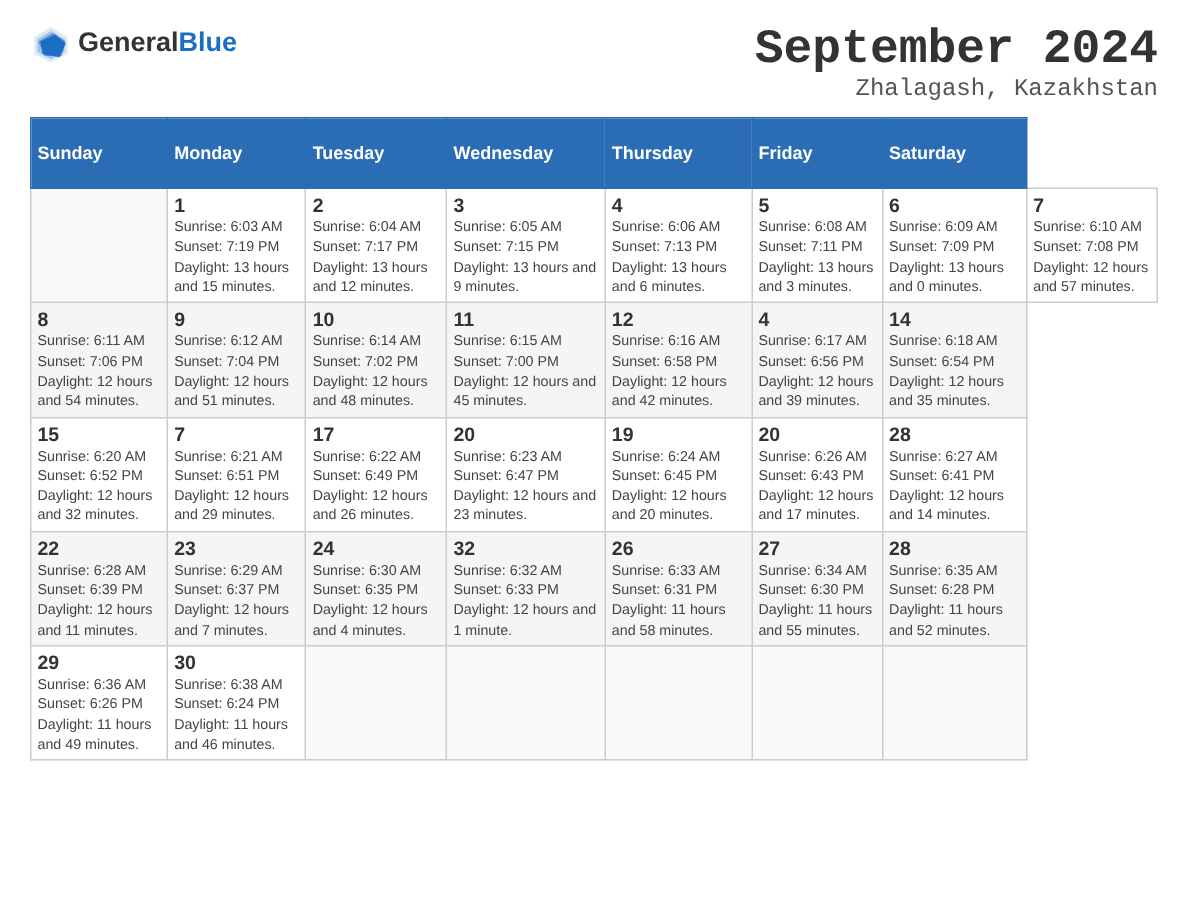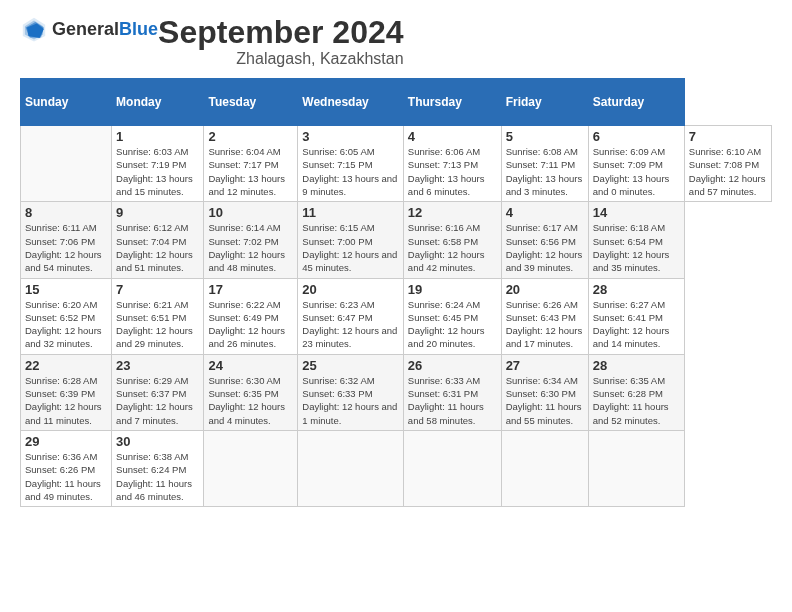--- a/index.html
+++ b/index.html
@@ -11,21 +11,21 @@
       overflow: hidden;
     }
     .page {
       width: 792px;
       height: 612px;
       padding: 15px 20px;
       background: #fff;
     }
     .header {
       display: flex;
-      justify-content: flex-start;
+      justify-content: space-between;
       align-items: flex-start;
       margin-bottom: 10px;
     }
     .logo {
       display: flex;
       align-items: center;
       gap: 4px;
     }
     .logo-text-general {
       font-size: 18px;
@@ -38,20 +38,21 @@
       font-weight: bold;
       color: #1a6fc4;
       line-height: 1;
     }
     .logo-icon {
       width: 28px;
       height: 28px;
     }
     .title-block {
       text-align: right;
+      font-family: Liberation Mono, monospace;
     }
     .main-title {
       font-size: 32px;
       font-weight: bold;
       color: #333;
       line-height: 1.1;
     }
     .subtitle {
       font-size: 16px;
       color: #555;
@@ -159,21 +160,21 @@
           <td><span class="day-num">17</span><span class="day-detail">Sunrise: 6:22 AM<br>Sunset: 6:49 PM<br>Daylight: 12 hours and 26 minutes.</span></td>
           <td><span class="day-num">20</span><span class="day-detail">Sunrise: 6:23 AM<br>Sunset: 6:47 PM<br>Daylight: 12 hours and 23 minutes.</span></td>
           <td><span class="day-num">19</span><span class="day-detail">Sunrise: 6:24 AM<br>Sunset: 6:45 PM<br>Daylight: 12 hours and 20 minutes.</span></td>
           <td><span class="day-num">20</span><span class="day-detail">Sunrise: 6:26 AM<br>Sunset: 6:43 PM<br>Daylight: 12 hours and 17 minutes.</span></td>
           <td><span class="day-num">28</span><span class="day-detail">Sunrise: 6:27 AM<br>Sunset: 6:41 PM<br>Daylight: 12 hours and 14 minutes.</span></td>
         </tr>
         <tr>
           <td><span class="day-num">22</span><span class="day-detail">Sunrise: 6:28 AM<br>Sunset: 6:39 PM<br>Daylight: 12 hours and 11 minutes.</span></td>
           <td><span class="day-num">23</span><span class="day-detail">Sunrise: 6:29 AM<br>Sunset: 6:37 PM<br>Daylight: 12 hours and 7 minutes.</span></td>
           <td><span class="day-num">24</span><span class="day-detail">Sunrise: 6:30 AM<br>Sunset: 6:35 PM<br>Daylight: 12 hours and 4 minutes.</span></td>
-          <td><span class="day-num">25</span><span class="day-detail">Sunrise: 6:32 AM<br>Sunset: 6:33 PM<br>Daylight: 12 hours and 1 minute.</span></td>
+          <td><span class="day-num">32</span><span class="day-detail">Sunrise: 6:32 AM<br>Sunset: 6:33 PM<br>Daylight: 12 hours and 1 minute.</span></td>
           <td><span class="day-num">26</span><span class="day-detail">Sunrise: 6:33 AM<br>Sunset: 6:31 PM<br>Daylight: 11 hours and 58 minutes.</span></td>
           <td><span class="day-num">27</span><span class="day-detail">Sunrise: 6:34 AM<br>Sunset: 6:30 PM<br>Daylight: 11 hours and 55 minutes.</span></td>
           <td><span class="day-num">28</span><span class="day-detail">Sunrise: 6:35 AM<br>Sunset: 6:28 PM<br>Daylight: 11 hours and 52 minutes.</span></td>
         </tr>
         <tr>
           <td><span class="day-num">29</span><span class="day-detail">Sunrise: 6:36 AM<br>Sunset: 6:26 PM<br>Daylight: 11 hours and 49 minutes.</span></td>
           <td><span class="day-num">30</span><span class="day-detail">Sunrise: 6:38 AM<br>Sunset: 6:24 PM<br>Daylight: 11 hours and 46 minutes.</span></td>
           <td class="empty"></td>
           <td class="empty"></td>
           <td class="empty"></td>

